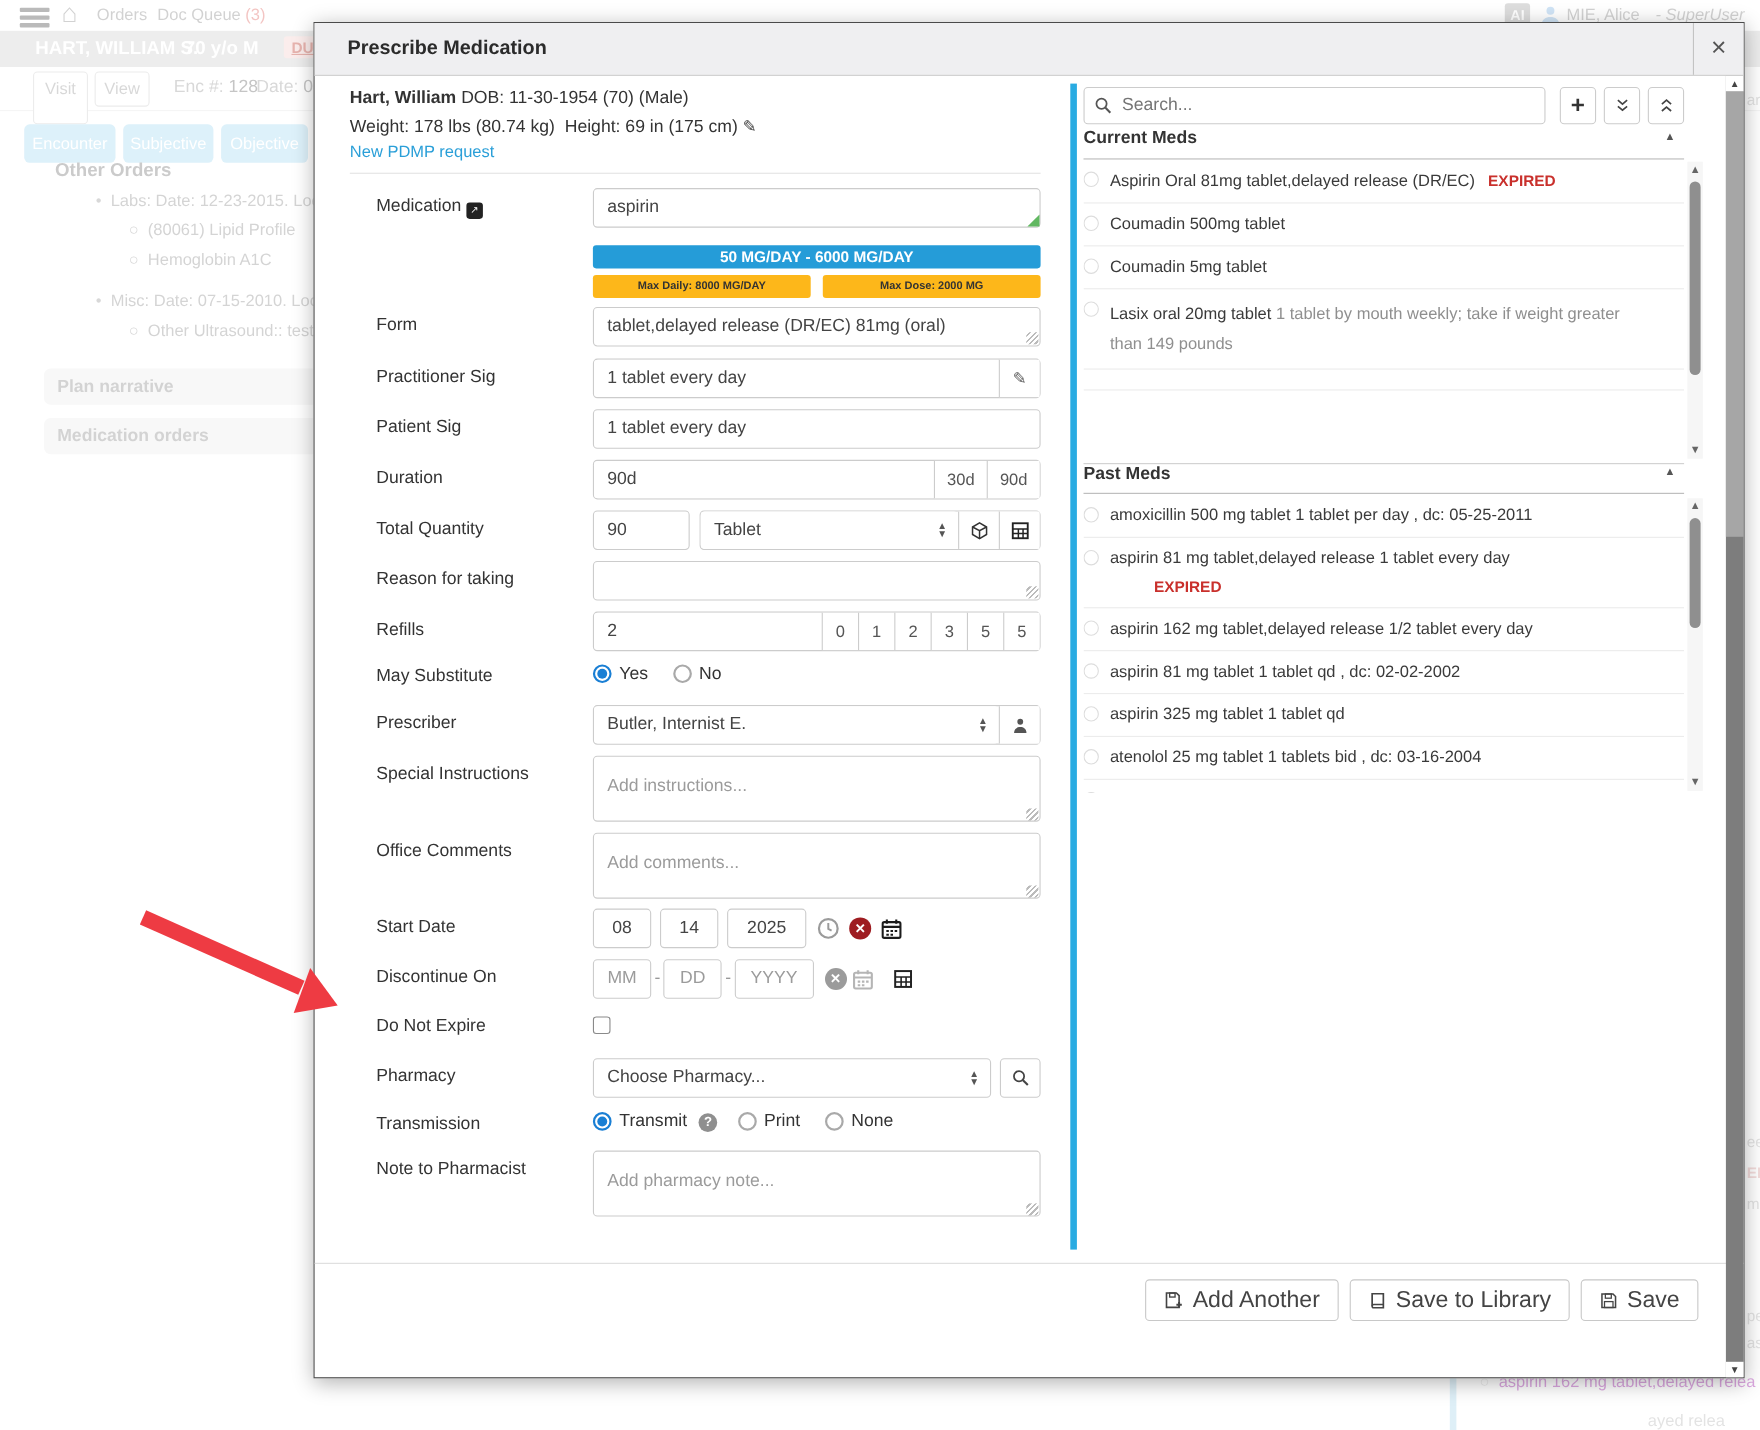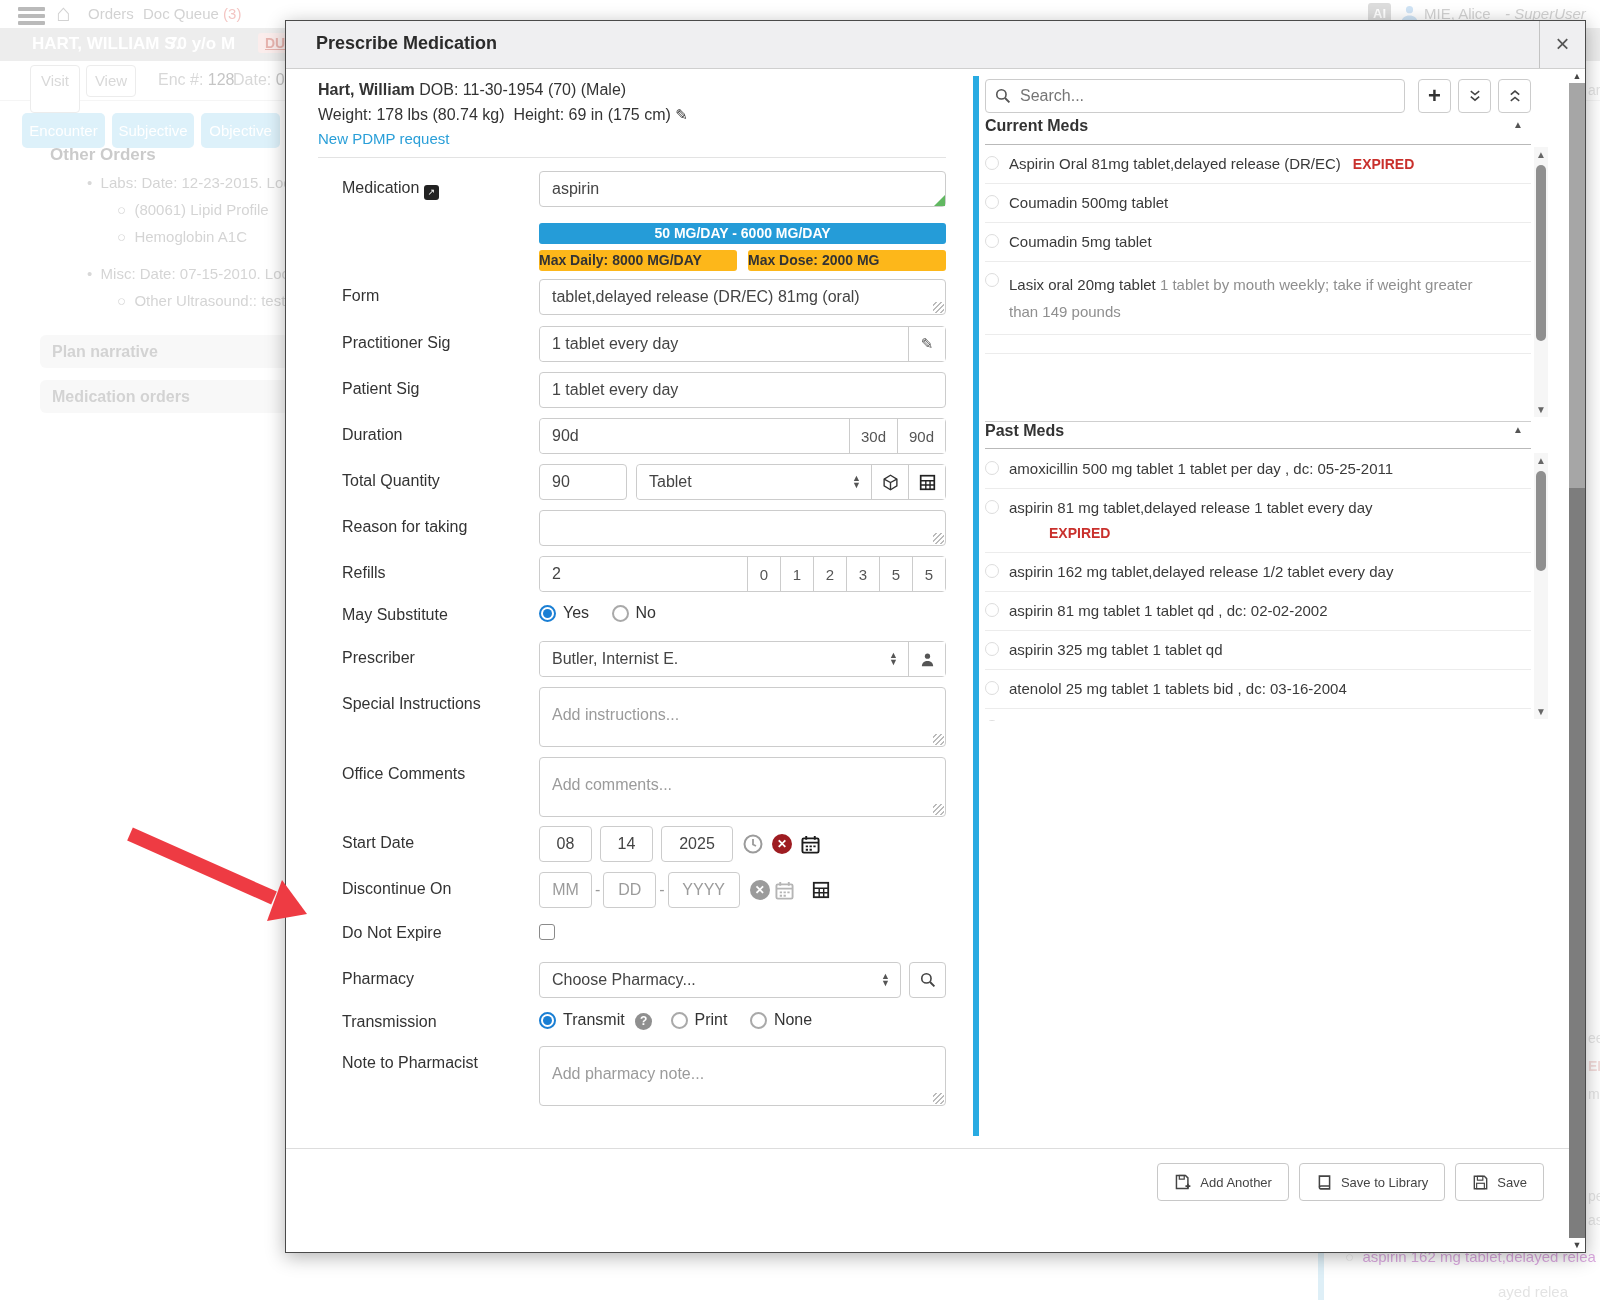--- a/index.html
+++ b/index.html
@@ -46,21 +46,21 @@
 .inp::placeholder, .ta::placeholder { color: #9b9b9b; }
 .ta { width: 100%; border: 1px solid #ccc; border-radius: 4px; font-size: 16px; color: #7f1d1d; padding: 18px 12px; background: #fff; font-family: inherit; resize: none; outline: none; }
 .grip { position: absolute; right: 2px; bottom: 2px; width: 11px; height: 11px;
   background: repeating-linear-gradient(135deg, transparent 0 2px, #bbb 2px 3.5px); }
 .grip-green { position: absolute; right: 1px; bottom: 1px; width: 0; height: 0;
   border-left: 11px solid transparent; border-bottom: 11px solid #61b861; }
 .group { display: flex; border: 1px solid #ccc; border-radius: 4px; background: #fff; height: 36px; align-items: stretch; }
 .group .gin { border: none; flex: 1; height: 34px; border-radius: 4px 0 0 4px; }
 .gcell { border-left: 1px solid #ccc; display: flex; align-items: center; justify-content: center; font-size: 15px; color: #555; background: #fff; }
 .badge-blue { background: #259cd8; color: #fff; font-weight: bold; font-size: 14px; text-align: center; border-radius: 3px; line-height: 21px; }
-.badge-yellow { background: #fdb71a; color: #333; font-weight: bold; font-size: 14px; text-align: left; border-radius: 3px; line-height: 21px; }
+.badge-yellow { background: #fdb71a; color: #333; font-weight: bold; font-size: 10px; text-align: center; border-radius: 3px; line-height: 21px; }
 .sel { display: flex; align-items: center; height: 36px; border: 1px solid #ccc; border-radius: 4px; background: #fff; font-size: 16px; color: #444; padding: 0 10px 0 12px; }
 .sel .sel-txt { flex: 1; }
 .stepper { display: flex; flex-direction: column; line-height: 7px; font-size: 9px; color: #555; }
 .radio { display: inline-block; width: 17px; height: 17px; border-radius: 50%; border: 2px solid #a9a9a9; background: #fff; vertical-align: -4px; }
 .radio.on { border-color: #1a7fd4; position: relative; }
 .radio.on::after { content: ""; position: absolute; left: 2px; top: 2px; width: 9px; height: 9px; border-radius: 50%; background: #1a7fd4; }
 .rlabel { font-size: 16px; color: #333; margin: 0 18px 0 7px; }
 .checkbox { display: inline-block; width: 16px; height: 16px; border: 1px solid #8a8a8a; border-radius: 3px; background: #fff; }
 .cx { display: inline-flex; width: 20px; height: 20px; border-radius: 50%; color: #fff; font-size: 12px; font-weight: bold; align-items: center; justify-content: center; }
 .cx.red { background: #9e1c21; }
@@ -89,21 +89,21 @@
 .lscroll .aup, .lscroll .adn { position: absolute; left: 0; width: 14px; text-align: center; font-size: 10px; color: #666; }
 
 
 .oscroll { position: absolute; left: 1283px; top: 0; bottom: 0; width: 16px; background: #7d7d7d; }
 .oscroll .othumb { position: absolute; left: 0; top: 14px; width: 16px; height: 405px; background: #a6a6a6; }
 .oscroll .ocap { position: absolute; left: 0; width: 16px; height: 14px; background: #fff; text-align: center; font-size: 9px; color: #444; line-height: 14px; }
 
 
 .fdivider { position: absolute; left: 0; right: 0; top: 1079px; border-top: 1px solid #ddd; }
 .footer { position: absolute; top: 1094px; right: 41px; display: flex; gap: 10px; }
-.fbtn { height: 38px; border: 1px solid #c8c8c8; border-radius: 4px; background: #fff; font-size: 13px; color: #444; display: flex; align-items: center; gap: 8px; padding: 18px 16px; font-family: inherit; }
+.fbtn { height: 38px; border: 1px solid #c8c8c8; border-radius: 4px; background: #fff; font-size: 21px; color: #444; display: flex; align-items: center; gap: 8px; padding: 18px 16px; font-family: inherit; }
 
 .arrow-svg { position: absolute; left: 122px; top: 822px; z-index: 20; }
 </style>
 </head>
 <body>
 
 <div id="screen">
 
   <div class="abs" style="left:0;top:0;width:1600px;height:28px;background:#fff;">
     <div class="abs hamburger" style="left:18px;top:4px;">

